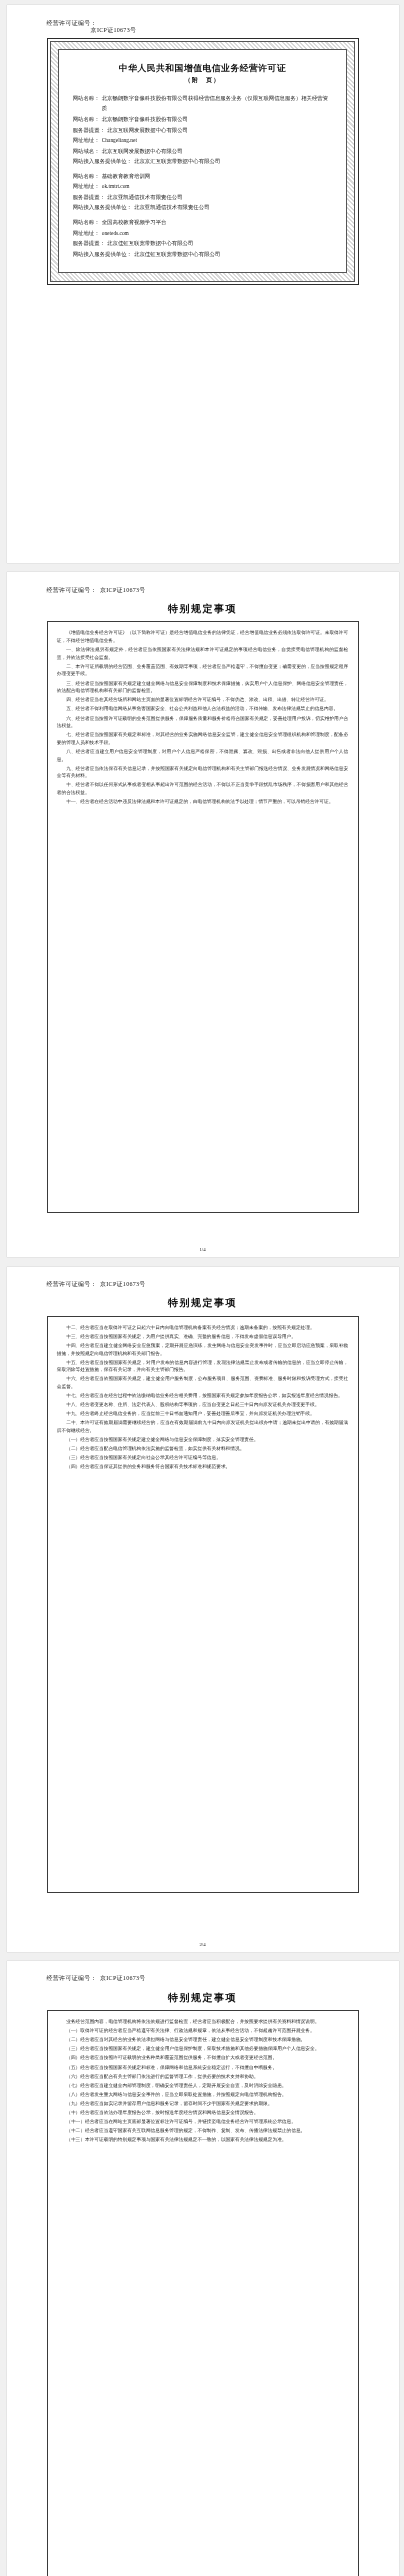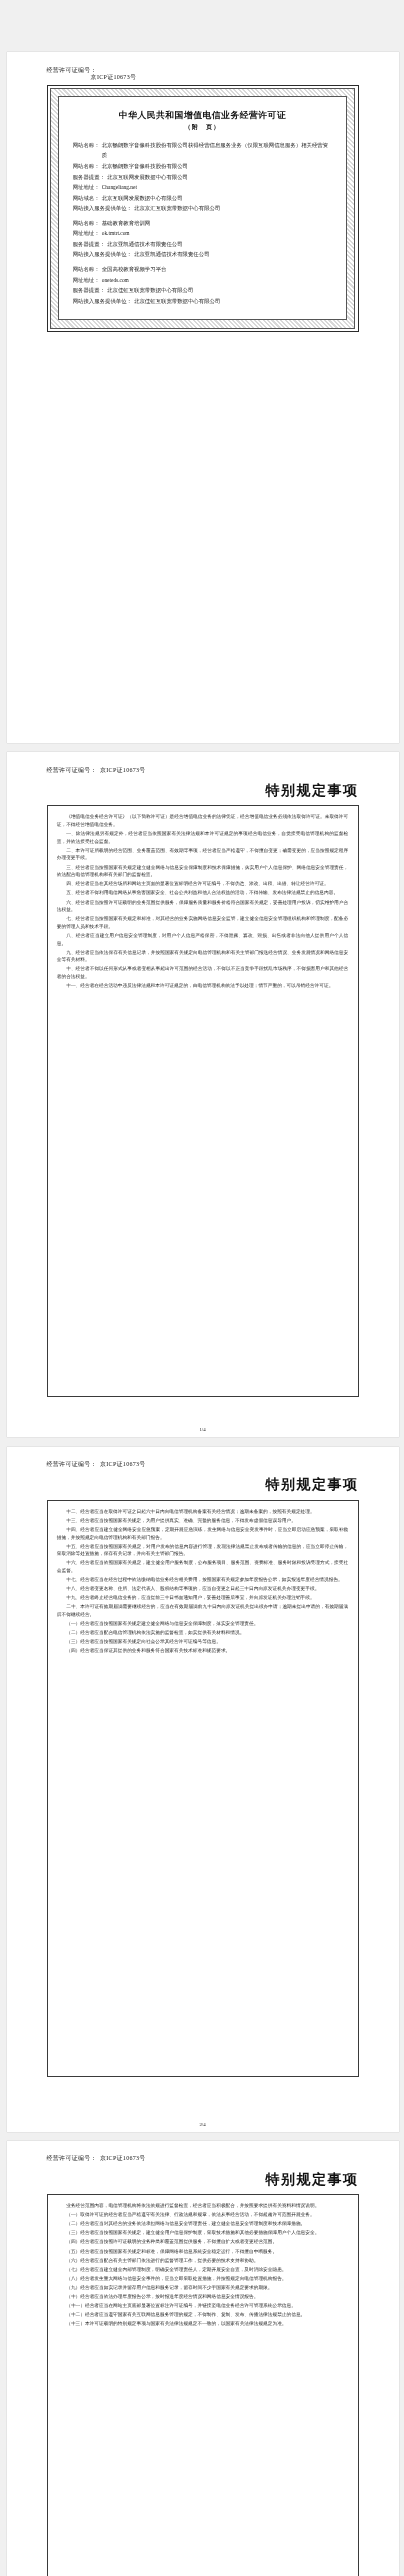--- a/index.html
+++ b/index.html
@@ -19,21 +19,21 @@
     gap: 9.3px;
     padding: 5.2px 0 10.3px 0;
   }
   .page {
     width: 392px;
     background: #ffffff;
     position: relative;
     box-shadow: 0 0 1px rgba(0,0,0,0.25);
     padding: 13.4px 40px 9.3px 40px;
   }
-  .page-1 { height: 691px; margin-top: 47px; }
+  .page-1 { height: 558px; }
   .page-2 { height: 685px; }
   .page-3 { height: 685px; }
   .page-4 { height: 685px; }
 
   
   .doc-no-row {
     display: flex;
     align-items: baseline;
     font-size: 6px;
     color: #1a1a1a;
@@ -88,22 +88,22 @@
   .cert-row {
     display: flex;
     align-items: baseline;
   }
   .cert-row .k { white-space: nowrap; }
   .cert-row .v { margin-left: 2.1px; }
   .cert-gap { height: 4.1px; }
 
   
   .sp-title {
-    text-align: right;
-    font-size: 14px;
+    text-align: center;
+    font-size: 10px;
     font-weight: bold;
     letter-spacing: 1.5px;
     color: #111;
     margin: 7.2px 0 5.2px 0;
   }
   .sp-box {
     border: 0.5px solid #3a3a3a;
     padding: 7.2px 9.3px 8.2px 9.3px;
     min-height: 577px;
   }

